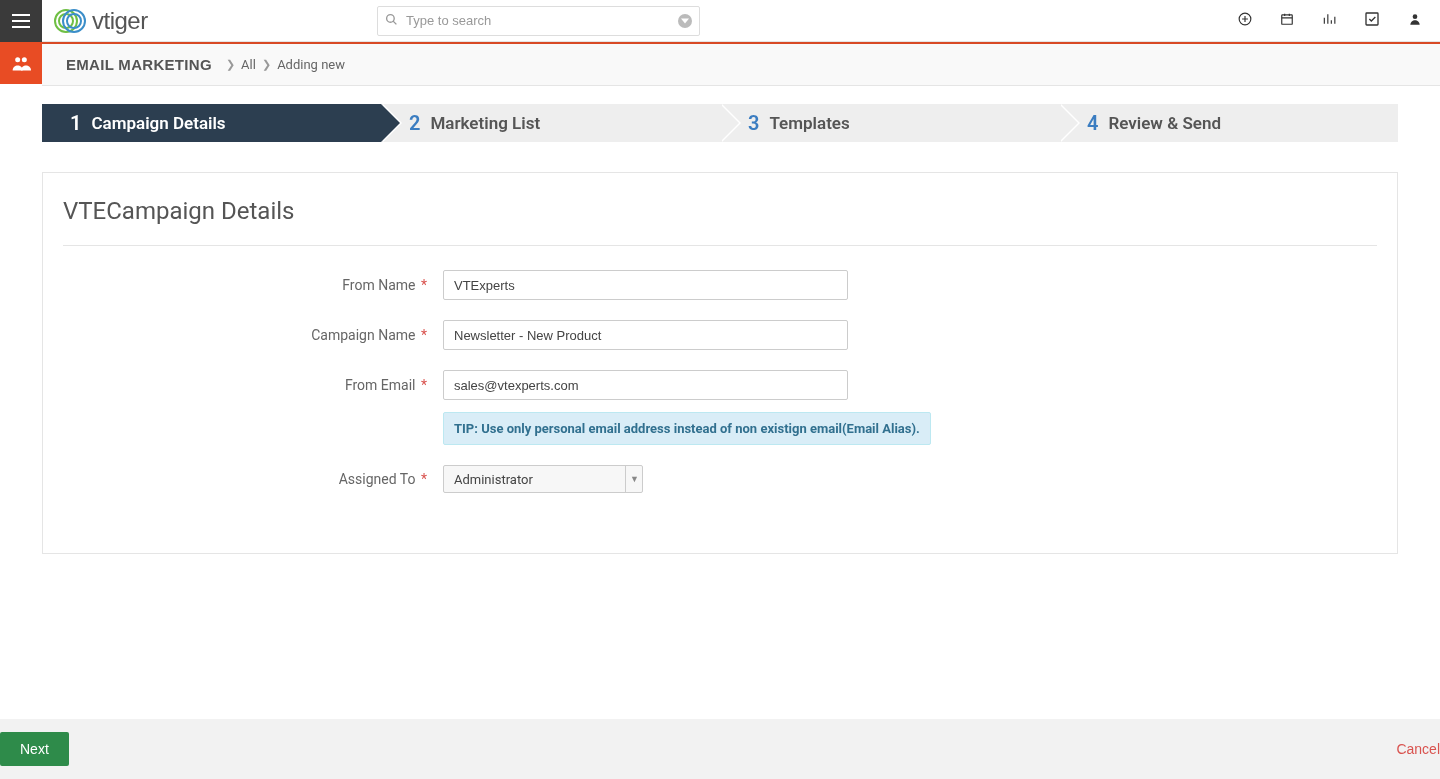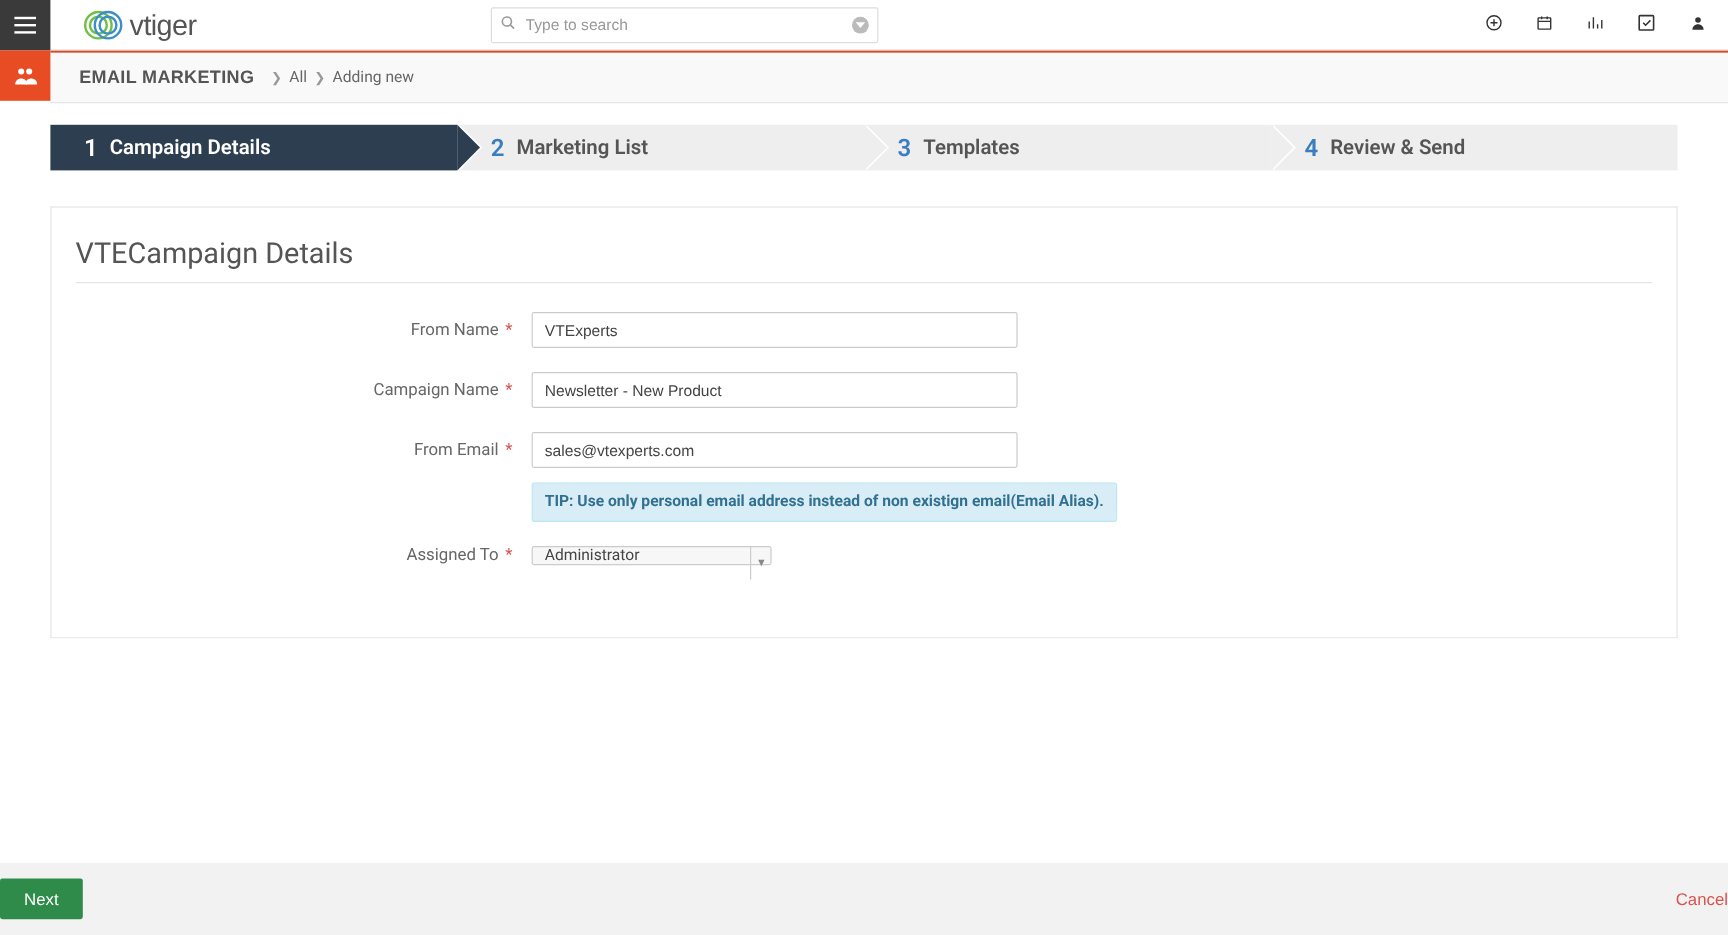--- a/index.html
+++ b/index.html
@@ -1,19 +1,19 @@
 <!DOCTYPE html>
 <html><head>
 <meta charset="utf-8">
 <style>
 * { margin:0; padding:0; box-sizing:border-box; }
 body { font-family:-apple-system,BlinkMacSystemFont,"Segoe UI",Roboto,Helvetica,Arial,sans-serif; font-size:13px; color:#333; background:#fff; }
 
 
-.header { height:42px; display:flex; align-items:center; border-bottom:1px solid #e5e5e5; position:relative;gap:16px; }
+.header { height:42px; display:flex; align-items:center; border-bottom:1px solid #e5e5e5; position:relative; }
 .hamburger { width:42px; height:42px; background:#3a3a3a; display:flex; align-items:center; justify-content:center; cursor:pointer; }
 .hamburger-lines { width:18px; height:14px; display:flex; flex-direction:column; justify-content:space-between; }
 .hamburger-lines span { display:block; height:2px; background:#fff; }
 .logo { margin-left:10px; display:flex; align-items:center; }
 .search-wrap { margin-left:175px; position:relative; }
 .search-input { width:323px; height:30px; border:1px solid #ddd; border-radius:2px; padding:0 30px 0 28px; font-size:13px; color:#999; }
 .search-input::placeholder { color:#999; }
 .search-icon-s { position:absolute; left:8px; top:50%; transform:translateY(-50%); color:#999; }
 .search-chev { position:absolute; right:8px; top:50%; transform:translateY(-50%); width:14px; height:14px; border-radius:50%; background:#bbb; display:flex; align-items:center; justify-content:center; color:#fff; font-size:8px; }
 .header-icons { margin-left:auto; display:flex; gap:28px; padding-right:18px; align-items:center; }
@@ -41,29 +41,29 @@
 .step::before { content:""; position:absolute; right:-21px; top:0; width:0; height:0; border-top:19px solid transparent; border-bottom:19px solid transparent; border-left:19px solid #fff; z-index:1; }
 .step:last-child::after, .step:last-child::before { display:none; }
 .step-num { font-size:20px; font-weight:600; margin-right:10px; }
 .step.active .step-num { color:#fff; }
 .step .step-num { color:#3b7dc1; }
 .step-label { font-size:17px; color:#555; font-weight:600; }
 .step.active .step-label { color:#fff; }
 
 
 .panel { margin:30px 42px 0 0; border:1px solid #e5e5e5; padding:24px 20px 40px; }
-.panel-title { font-size:24px; color:#555; font-weight:400; border-bottom:1px solid #e5e5e5; padding-bottom:10px; margin-bottom:24px; }
+.panel-title { font-size:24px; color:#555; font-weight:400; border-bottom:1px solid #e5e5e5; padding-bottom:20px; margin-bottom:24px; }
 .form-row { display:flex; align-items:center; margin-bottom:20px; }
 .form-label { width:380px; text-align:right; padding-right:16px; font-size:14px; color:#666; }
 .req { color:#d9534f; margin-left:2px; }
 .form-input { width:405px; height:30px; border:1px solid #ccc; border-radius:2px; padding:0 10px; font-size:13px; color:#444; }
 .tip-box { display:inline-block; background:#d9edf7; border:1px solid #bce8f1; color:#31708f; padding:8px 10px; font-size:13px; border-radius:2px; }
 .tip-offset { margin-left:380px; margin-bottom:20px; margin-top:-8px;font-weight:bold; }
 .select-wrap { position:relative; width:200px; }
-.select-box { width:100%; height:16px; border:1px solid #ccc; border-radius:2px; padding:0 22px 0 10px; font-size:13px; color:#444; background:#f7f7f7; display:flex; align-items:center; }
+.select-box { width:100%; height:28px; border:1px solid #ccc; border-radius:2px; padding:0 22px 0 10px; font-size:13px; color:#444; background:#f7f7f7; display:flex; align-items:center; }
 .select-arrow { position:absolute; right:0; top:0; width:18px; height:28px; border-left:1px solid #ccc; display:flex; align-items:center; justify-content:center; color:#888; font-size:9px; }
 
 
 .footer { position:fixed; bottom:0; left:0; right:0; height:60px; background:#f2f2f2; display:flex; align-items:center; justify-content:space-between; gap:18px; }
 .btn-next { background:#2e8b4a; color:#fff; border:none; padding:9px 20px; font-size:14px; border-radius:2px; cursor:pointer; }
 .btn-cancel { color:#d9534f; background:none; border:none; font-size:14px; cursor:pointer; }
 </style>
 </head>
 <body>
 

